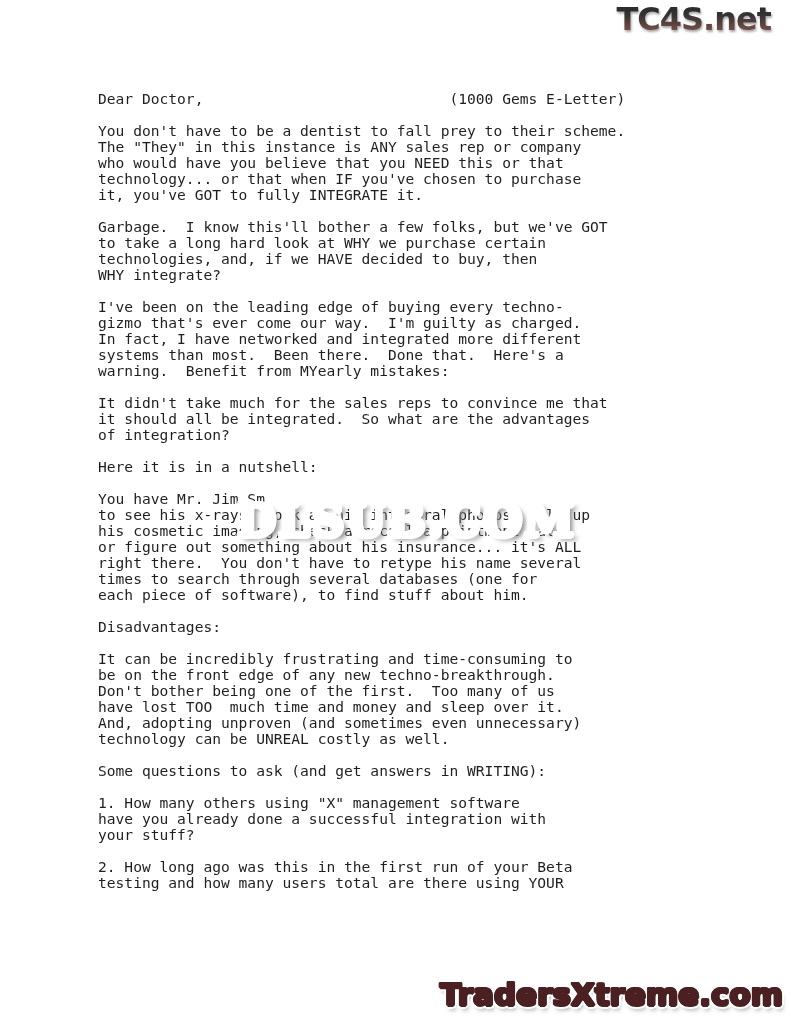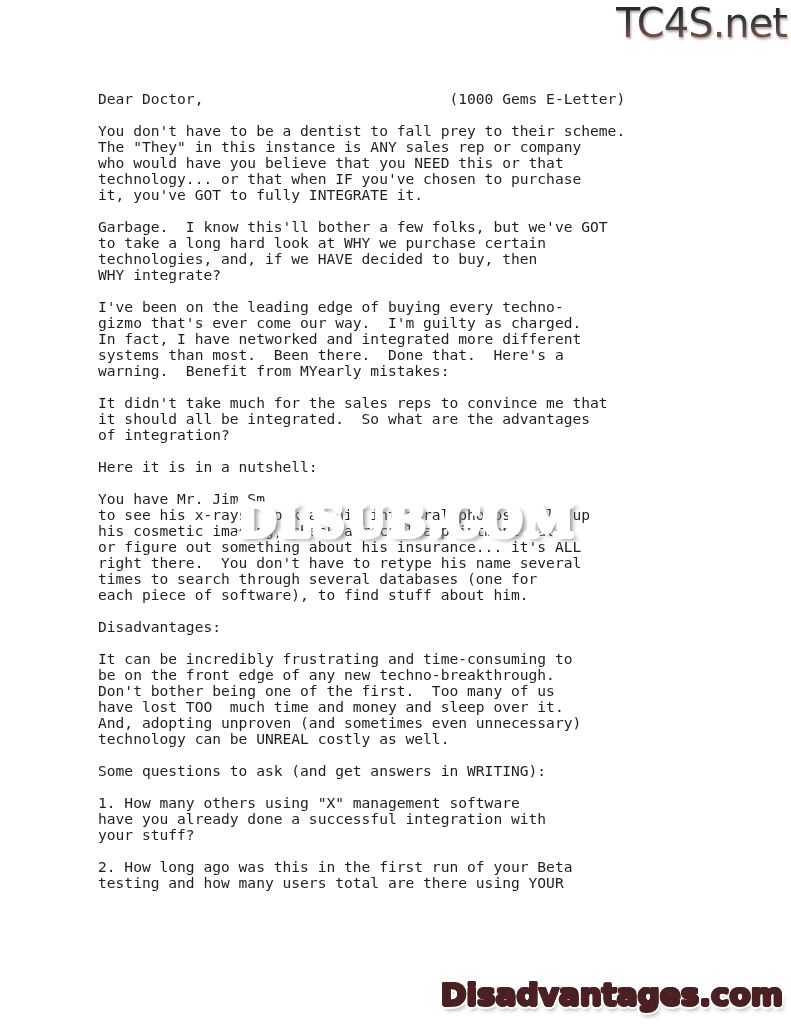--- a/index.html
+++ b/index.html
@@ -10,24 +10,24 @@
     height: 1024px;
     background: #ffffff;
     overflow: hidden;
     font-family: "Liberation Sans", sans-serif;
   }
 
   
   .tc4s-logo {
     position: absolute;
     top: 0px;
-    right: 4px;
+    right: 20px;
     font-family: "DejaVu Sans", "Liberation Sans", sans-serif;
-    font-weight: normal;
-    font-size: 40px;
+    font-weight: bold;
+    font-size: 32px;
     letter-spacing: -1px;
     background: linear-gradient(180deg, #232323 0%, #343434 40%, #6e4a44 75%, #8a574e 100%);
     -webkit-background-clip: text;
     background-clip: text;
     color: transparent;
     filter: drop-shadow(1px 2px 1px rgba(60,60,60,0.45));
   }
 
   
   .letter-body {
@@ -138,15 +138,15 @@
 
 1. How many others using "X" management software
 have you already done a successful integration with
 your stuff?
 
 2. How long ago was this in the first run of your Beta
 testing and how many users total are there using YOUR</pre>
 
   <div class="dlsub-watermark">DLSUB.COM</div>
 
-  <div class="traders-logo">Disadvantages.com</div>
+  <div class="traders-logo">TradersXtreme.com</div>
 
 </div>
 
 </body></html>

